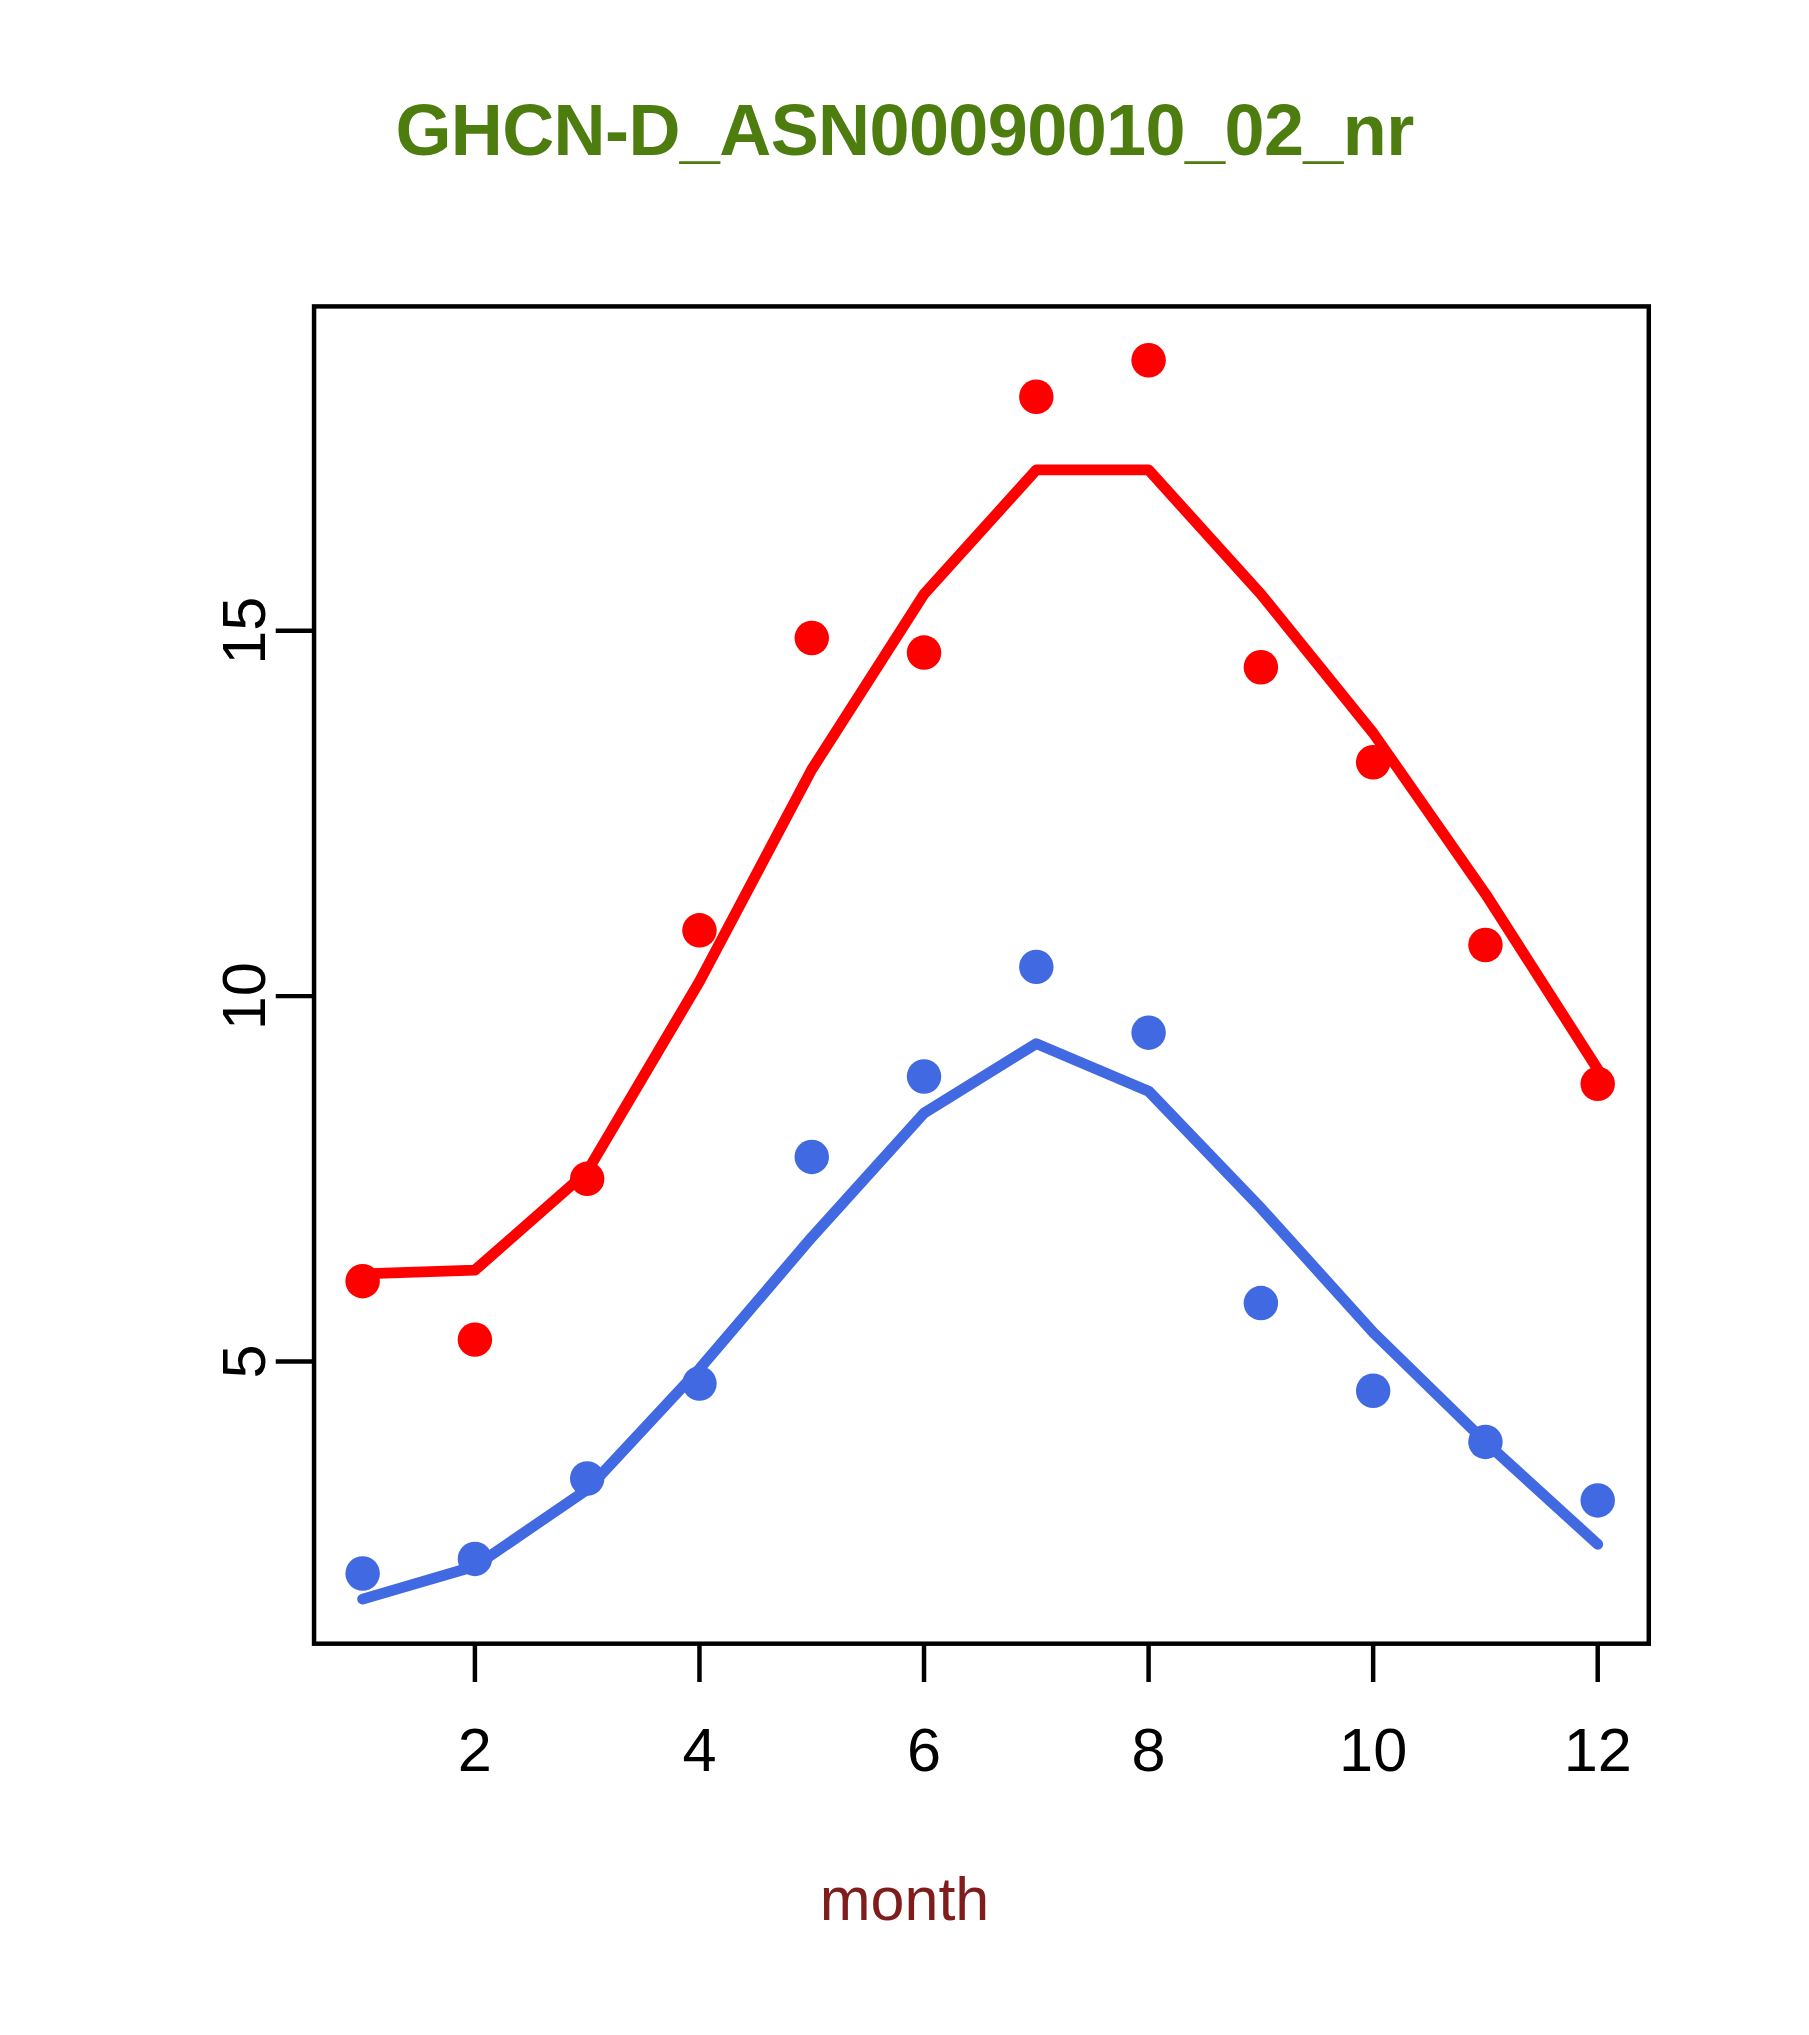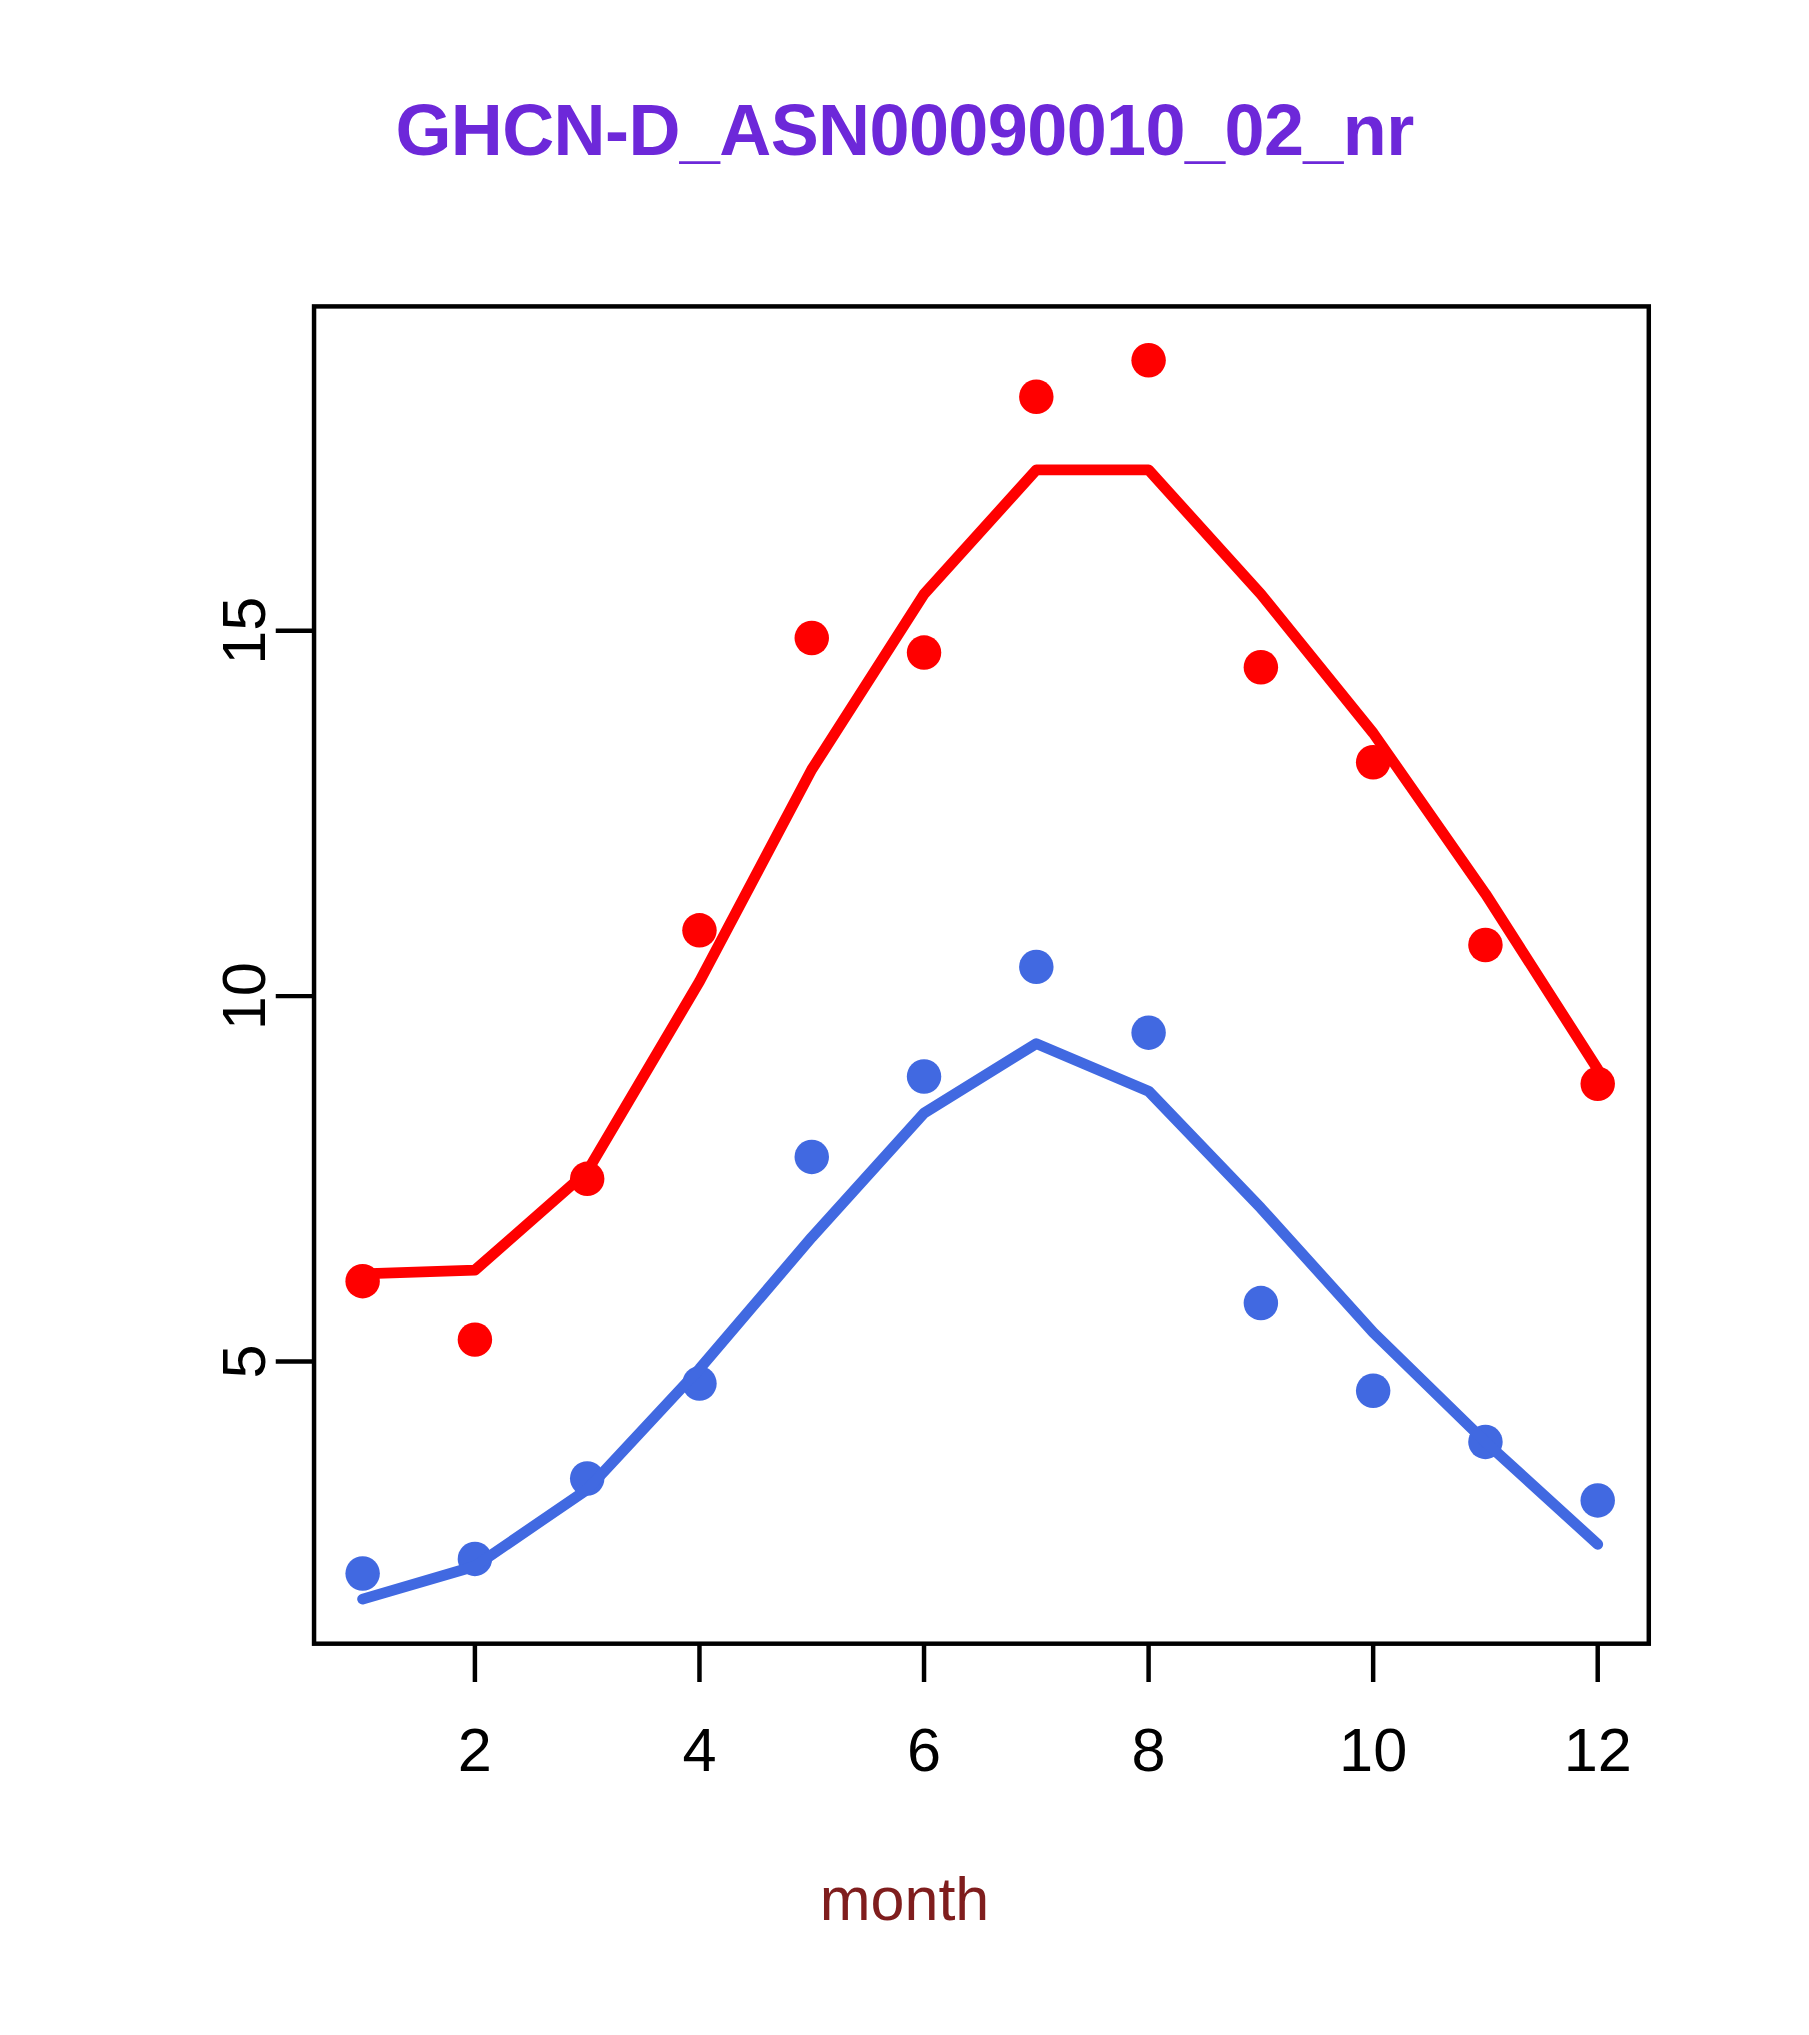--- a/index.html
+++ b/index.html
@@ -3,21 +3,21 @@
 <meta charset="utf-8">
 <style>
   html,body{margin:0;padding:0;background:#ffffff;}
   body{width:1809px;height:2035px;font-family:"Liberation Sans",sans-serif;color:#000;}
   #page{position:relative;width:1809px;height:2035px;background:#fff;overflow:hidden;}
 
   #chart-title{
     position:absolute; left:0; top:89px; width:1809px;
     text-align:center; font-size:72px; font-weight:bold;
     font-family:"Liberation Sans",sans-serif; letter-spacing:-0.6px;
-    color:#6d28d9;
+    color:#4d7c0f;
   }
 
   #plot-svg{position:absolute; left:0; top:0; width:1809px; height:2035px;}
 
   .axis-tick-label{
     font-family:"Liberation Sans",sans-serif;
     font-size:96px; fill:#000;
   }
   #x-axis-title{
     position:absolute; left:0; top:1864px; width:1809px;

